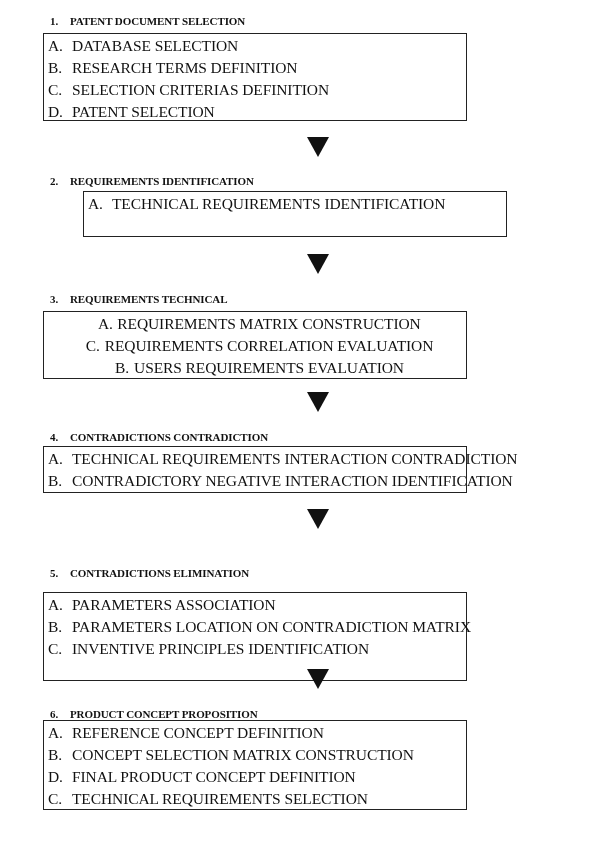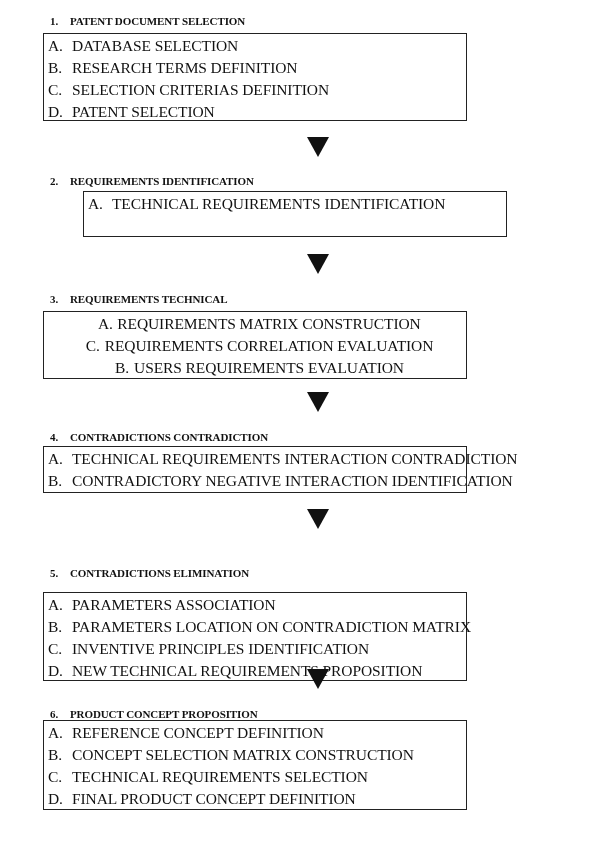--- a/index.html
+++ b/index.html
@@ -58,25 +58,24 @@
 </div>
 <div class="arrow" style="top:509px;"></div>
 
 <div class="heading" style="top:564px;">
   <span class="num">5.</span><span>CONTRADICTIONS ELIMINATION</span>
 </div>
 <div class="box" style="top:592px; height:89px;">
   <div class="row"><span class="letter">A.</span><span>PARAMETERS ASSOCIATION</span></div>
   <div class="row"><span class="letter">B.</span><span>PARAMETERS LOCATION ON CONTRADICTION MATRIX</span></div>
   <div class="row"><span class="letter">C.</span><span>INVENTIVE PRINCIPLES IDENTIFICATION</span></div>
-  <div class="row"><span class="letter">D.</span><span>NEW TECHNICAL REQUIREMENTS PROPOSITION</span></div>
 </div>
 <div class="arrow" style="top:669px;"></div>
 
 <div class="heading" style="top:705px;">
   <span class="num">6.</span><span>PRODUCT CONCEPT PROPOSITION</span>
 </div>
 <div class="box" style="top:720px; height:90px;">
   <div class="row"><span class="letter">A.</span><span>REFERENCE CONCEPT DEFINITION</span></div>
   <div class="row"><span class="letter">B.</span><span>CONCEPT SELECTION MATRIX CONSTRUCTION</span></div>
+  <div class="row"><span class="letter">D.</span><span>FINAL PRODUCT CONCEPT DEFINITION</span></div>
   <div class="row"><span class="letter">C.</span><span>TECHNICAL REQUIREMENTS SELECTION</span></div>
-  <div class="row"><span class="letter">D.</span><span>FINAL PRODUCT CONCEPT DEFINITION</span></div>
 </div>
 
 </body></html>

